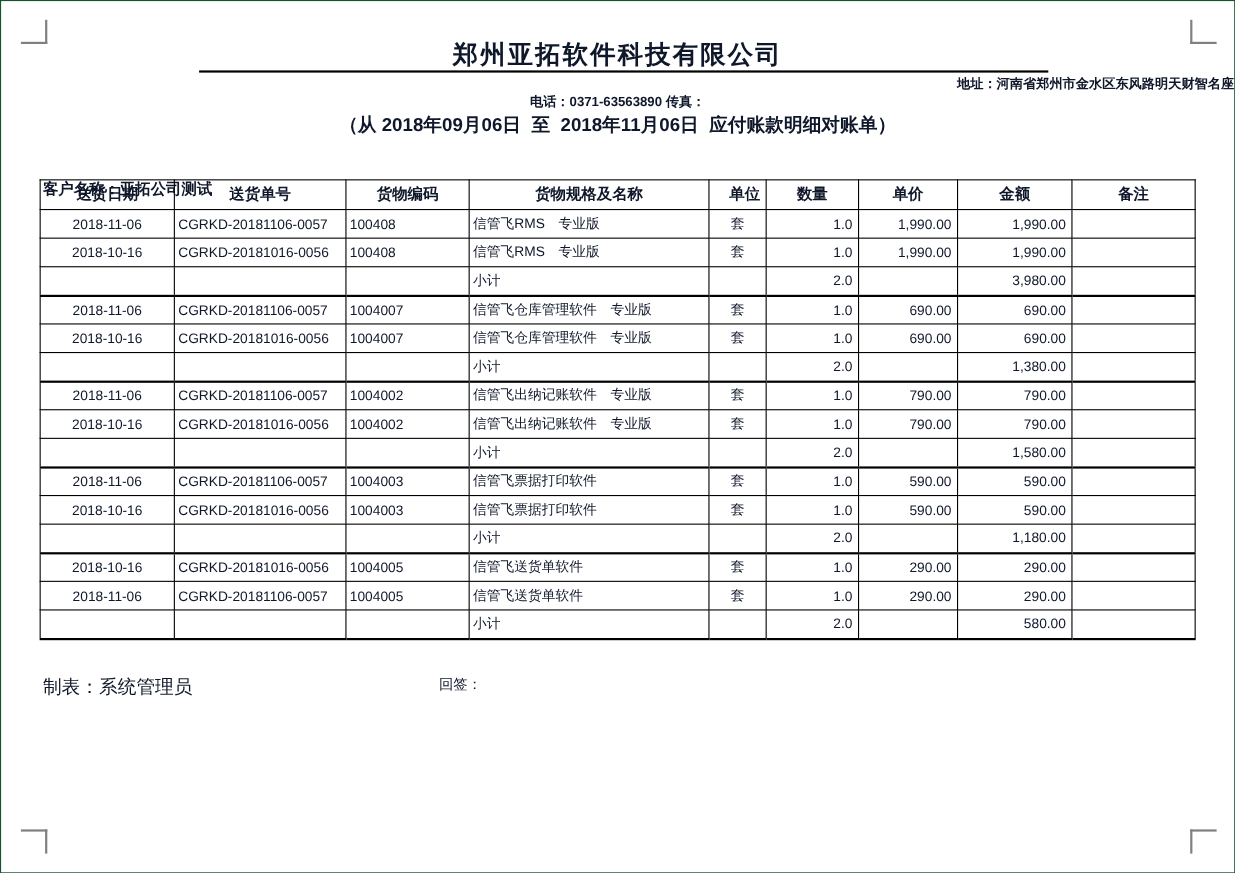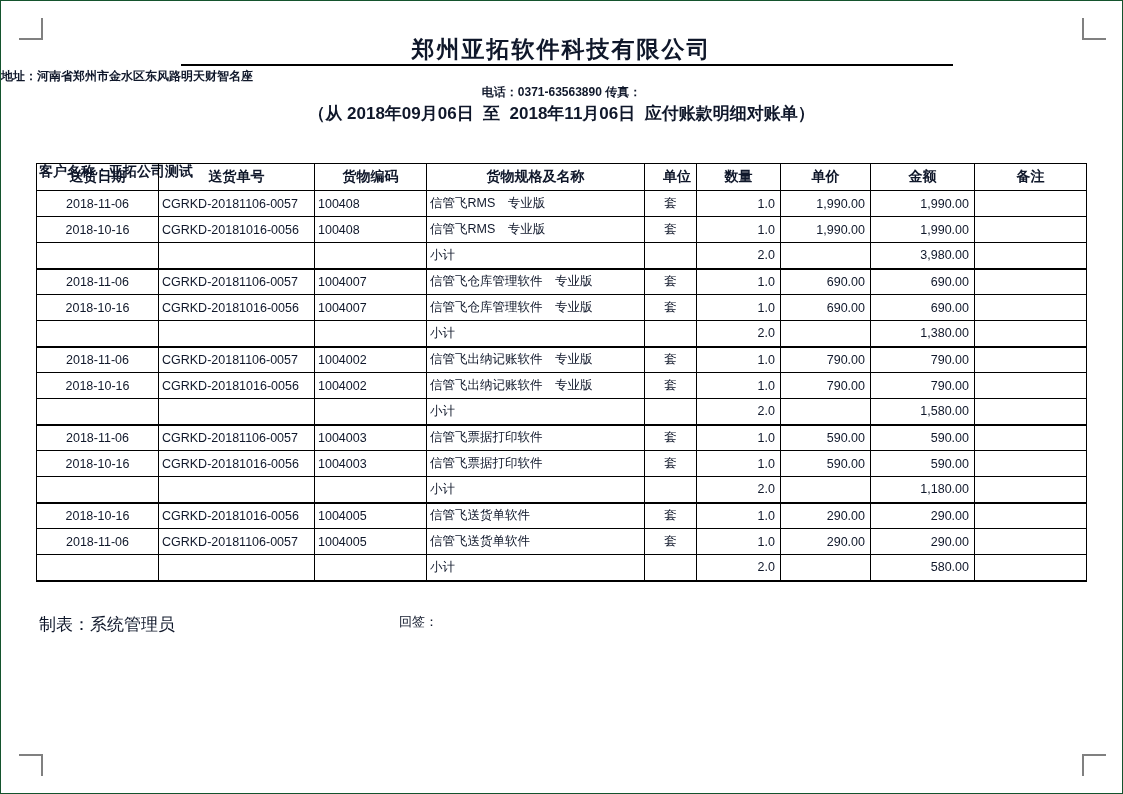--- a/index.html
+++ b/index.html
@@ -13,21 +13,21 @@
   .crop.tl{left:18px;top:17px;border-right:2px solid #808080;border-bottom:2px solid #808080;}
   .crop.tr{left:1081px;top:17px;border-left:2px solid #808080;border-bottom:2px solid #808080;}
   .crop.bl{left:18px;top:753px;border-right:2px solid #808080;border-top:2px solid #808080;}
   .crop.br{left:1081px;top:753px;border-left:2px solid #808080;border-top:2px solid #808080;}
 
   .company-title{
     position:absolute;top:33px;left:0;width:100%;text-align:center;
     font-size:23px;font-weight:bold;letter-spacing:2px;
   }
   .title-rule{position:absolute;top:63px;left:180px;width:772px;border-top:2px solid #000;}
-  .addr-line{position:absolute;top:67px;left:0;width:100%;text-align:left;font-size:12px;font-weight:bold;white-space:pre;}
+  .addr-line{position:absolute;top:67px;left:0;width:100%;text-align:right;font-size:12px;font-weight:bold;white-space:pre;}
   .phone-line{position:absolute;top:83px;left:0;width:100%;text-align:center;font-size:12px;font-weight:bold;white-space:pre;}
   .statement-title{position:absolute;top:101px;left:0;width:100%;text-align:center;font-size:17px;font-weight:bold;white-space:pre;}
   .customer-line{position:absolute;top:138px;left:38px;font-size:14px;font-weight:bold;margin-top:24px;}
 
   table.statement{
     position:absolute;top:162px;left:35px;width:1050px;
     border-collapse:collapse;table-layout:fixed;
   }
   table.statement th, table.statement td{
     border:1px solid #000;overflow:hidden;white-space:pre;

